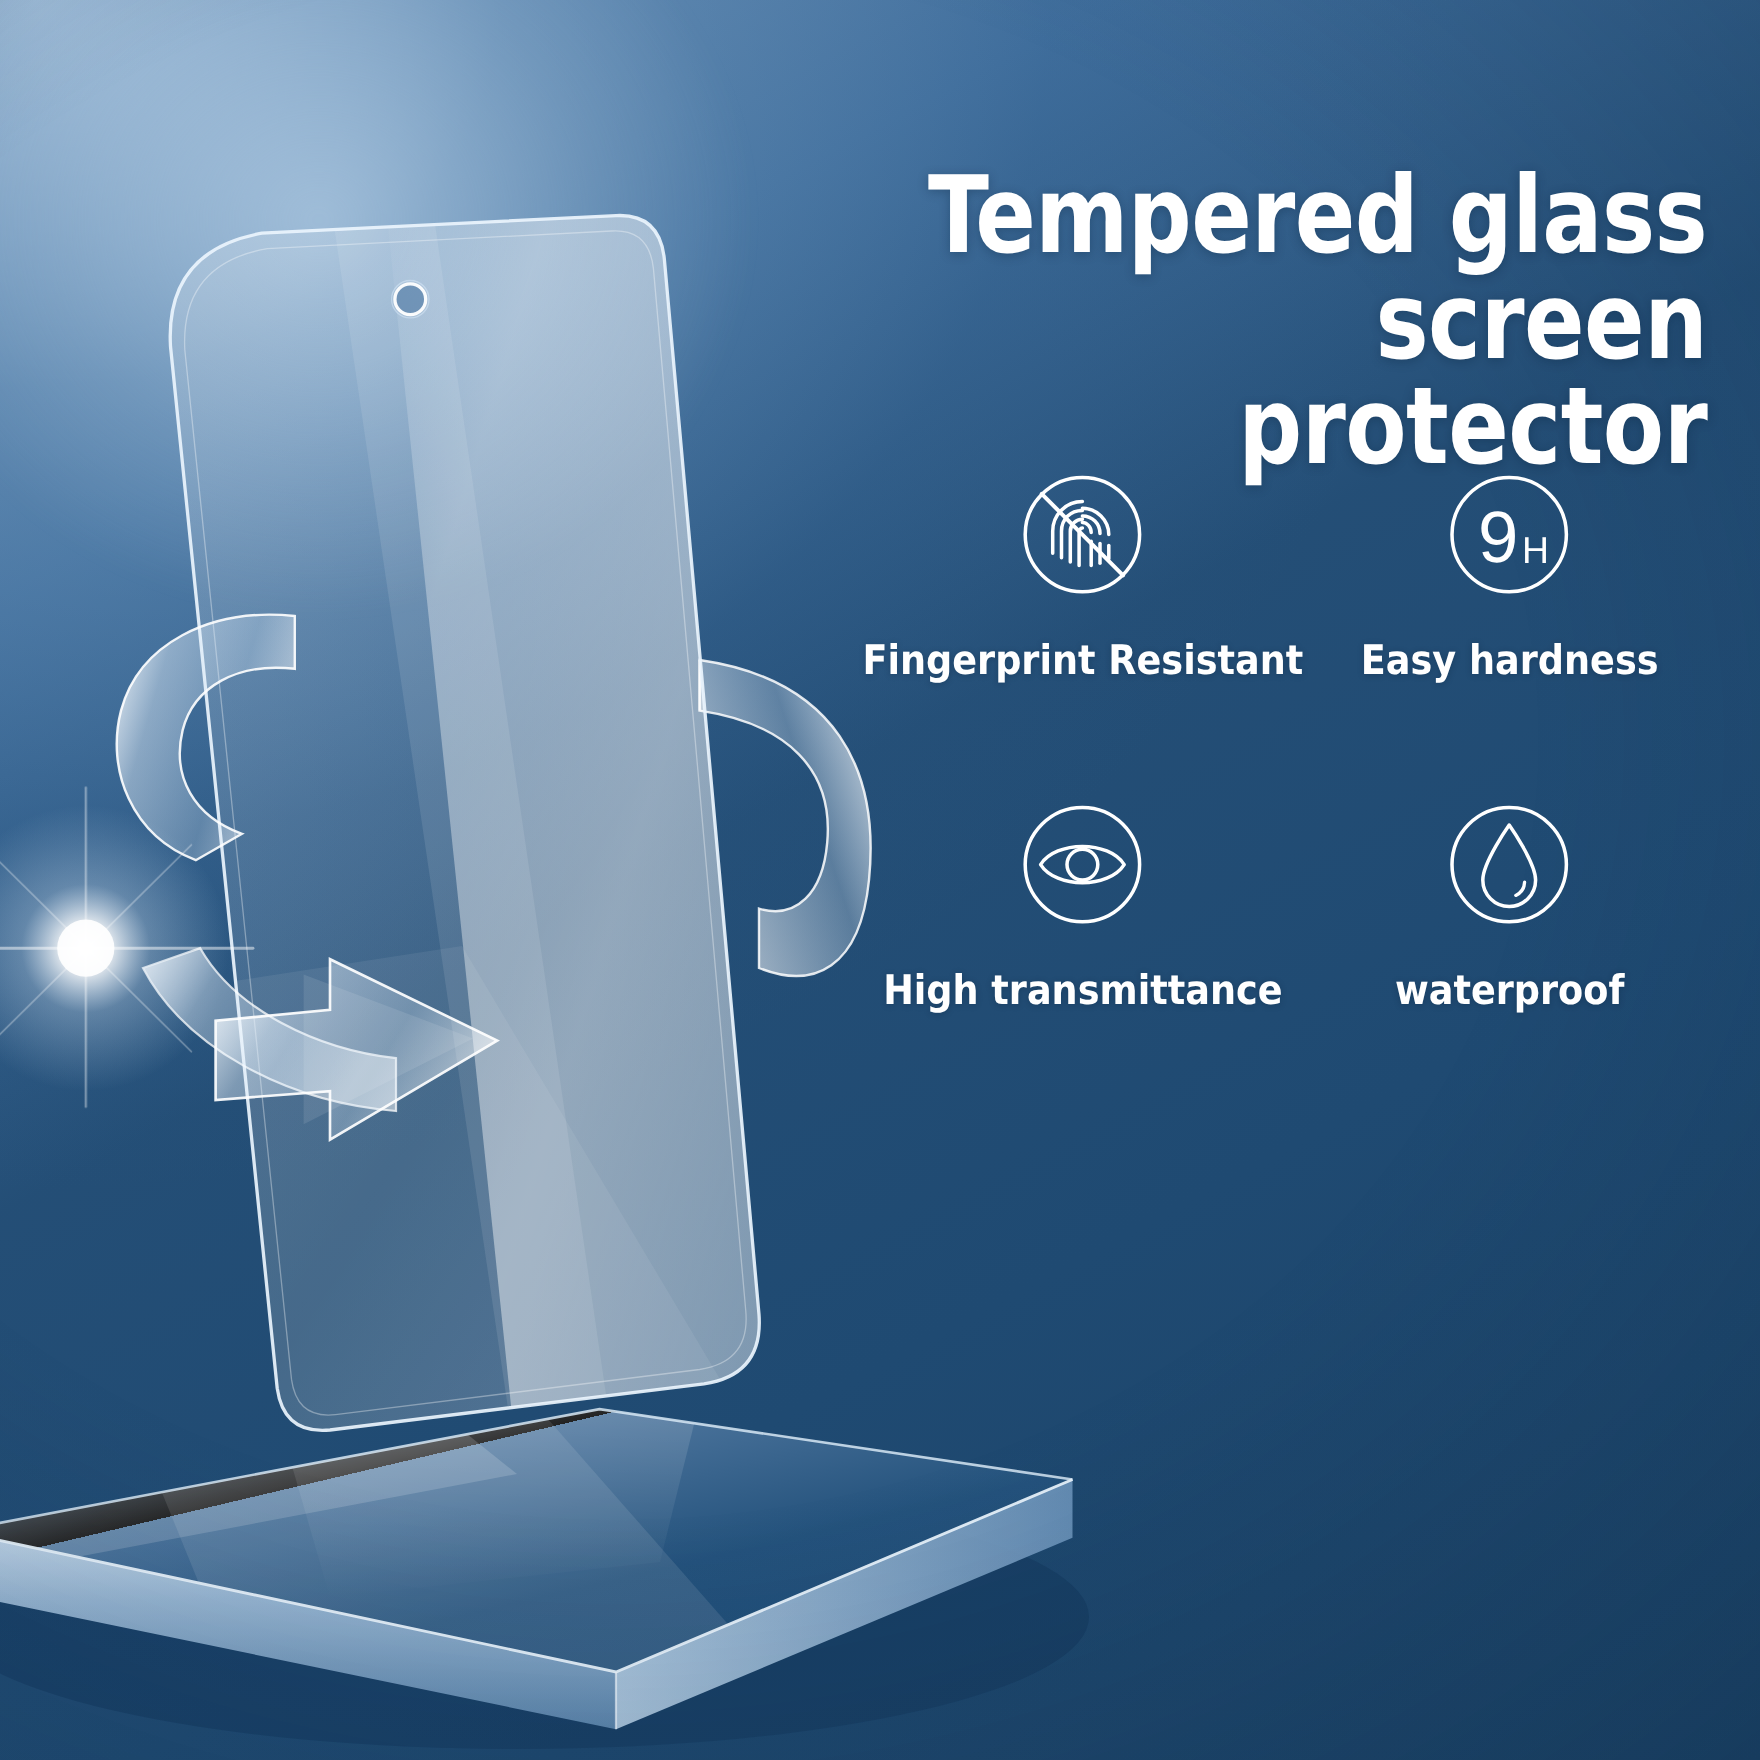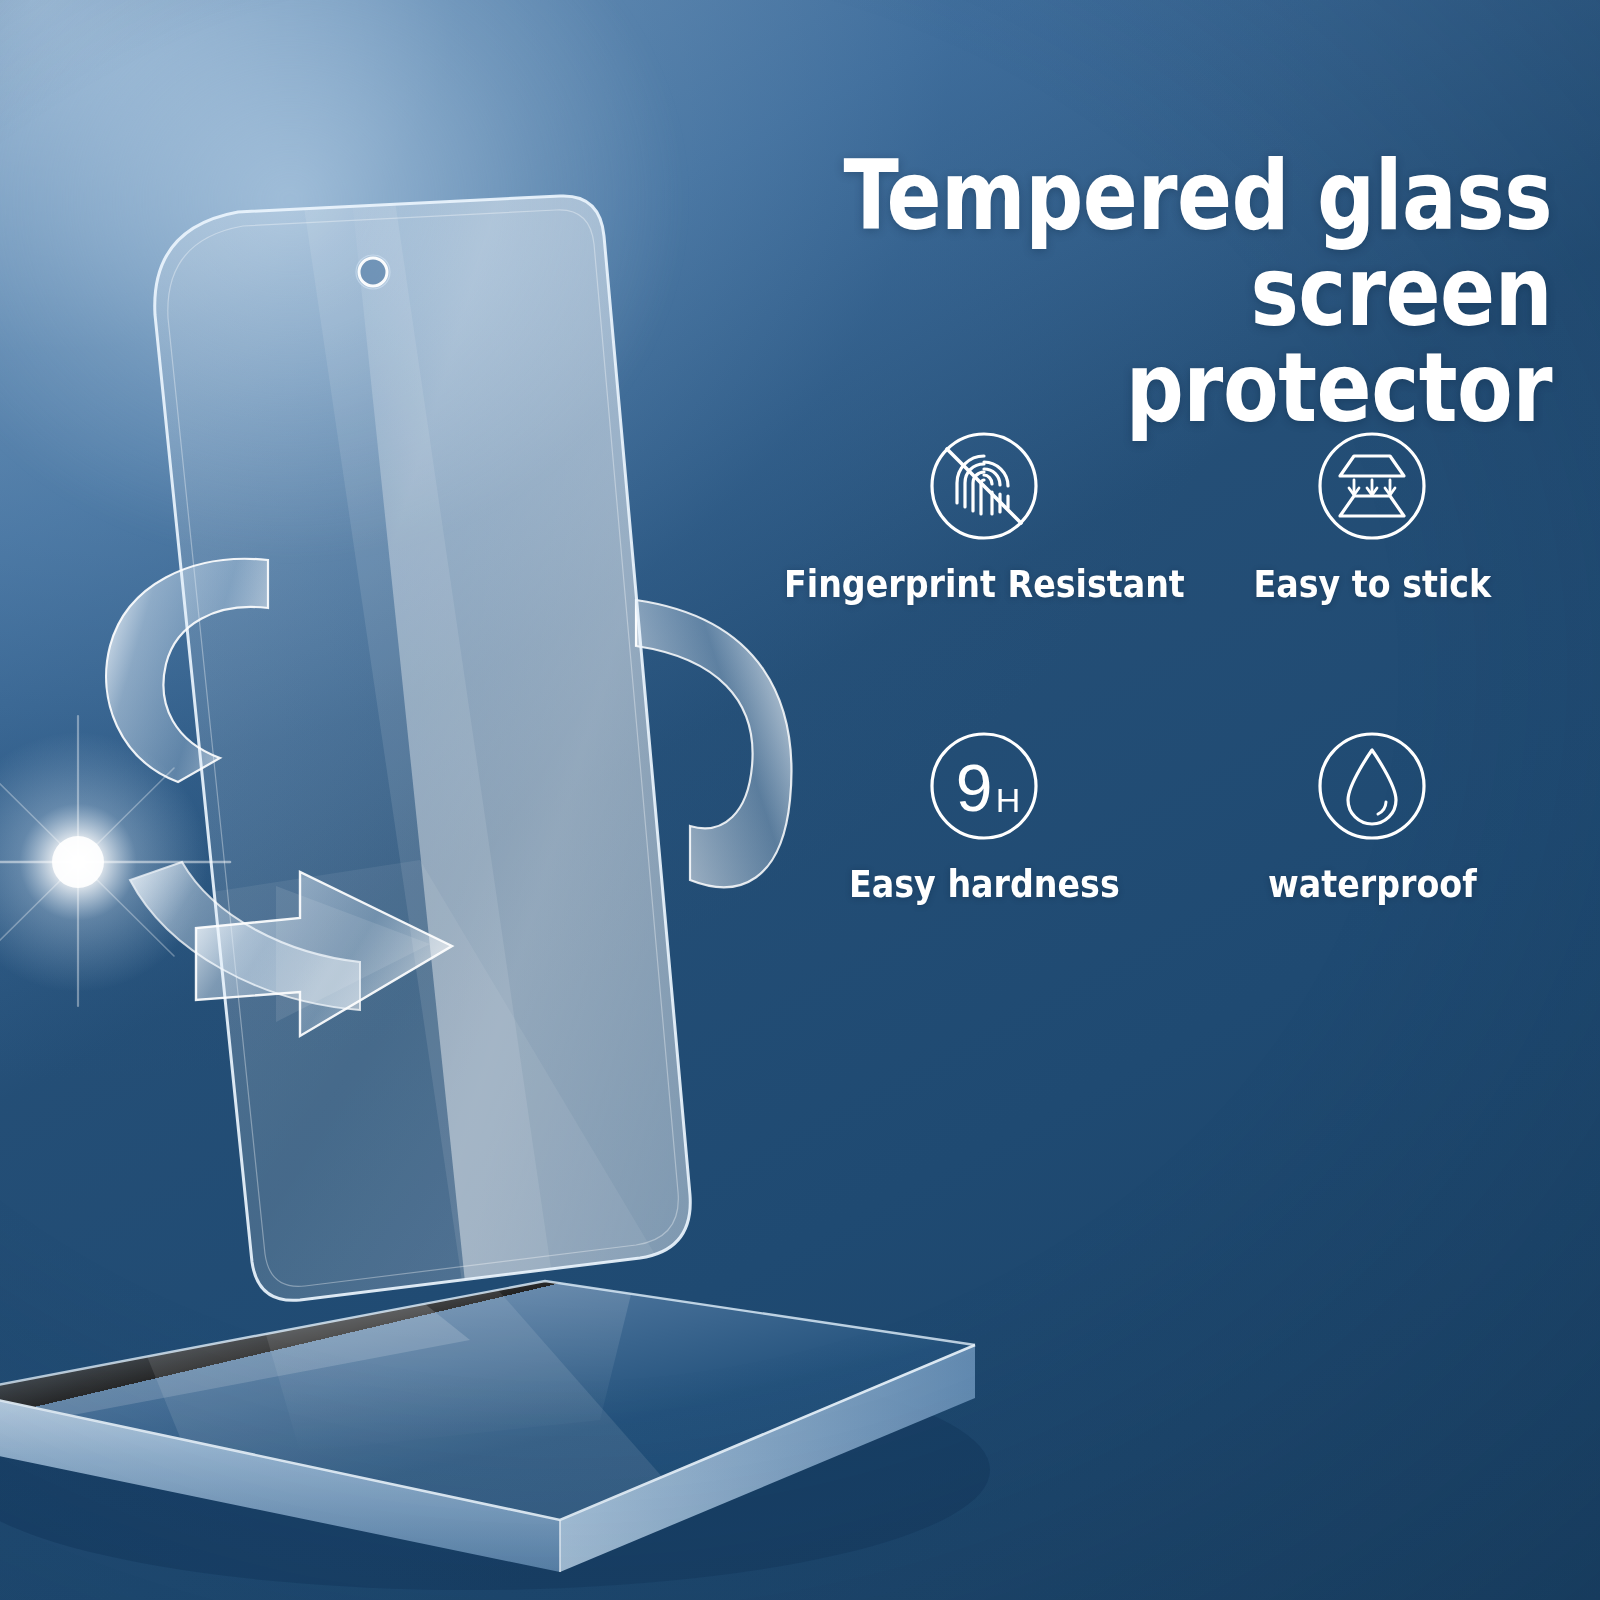--- a/index.html
+++ b/index.html
@@ -55,21 +55,21 @@
     grid-template-columns:1fr 1fr;
     grid-template-rows:1fr 1fr 1fr;
     row-gap:0px; column-gap:0px;
   }
   .feature {
     display:flex; flex-direction:column; align-items:center; justify-content:flex-start;
     padding-top:14px;
   }
   .feature .ico { width:128px; height:128px; display:block; }
   .feature .cap {
-    margin-top:16px;
+    margin-top:32px;
     color:#ffffff;
     font-family:"Liberation Sans Narrow","DejaVu Sans Condensed","Liberation Sans", sans-serif;
     font-weight:bold;
     font-size:37px;
     line-height:1.05;
     white-space:nowrap;
     text-shadow:0 1px 6px rgba(8,30,52,0.28);
   }
   
   .features .feature:nth-child(odd)  { margin-left:-6px; }
@@ -242,49 +242,41 @@
           <path d="M88 64c0-13-11-24-24-24"></path>
           <path d="M72 70v22"></path>
           <path d="M80 72v18"></path>
           <path d="M88 74v12"></path>
           <line x1="27" y1="27" x2="101" y2="101" stroke-width="3.6"></line>
         </g>
       </svg>
       <div class="cap">Fingerprint Resistant</div>
     </div>
 
-    <div class="feature">
-      <svg class="ico" viewBox="0 0 128 128">
-        <g fill="none" stroke="#ffffff" stroke-width="3.2" stroke-linejoin="round" stroke-linecap="round">
-          <circle cx="64" cy="64" r="52"></circle>
-          <path d="M46 34 L82 34 L96 54 L32 54 Z"></path>
-          <path d="M46 74 L82 74 L96 94 L32 94 Z"></path>
-          <g stroke-width="2.8">
-            <path d="M46 58 L46 72"></path>
-              <path d="M41 66 L46 73 L51 66"></path>
-            <path d="M64 58 L64 72"></path>
-              <path d="M59 66 L64 73 L69 66"></path>
-            <path d="M82 58 L82 72"></path>
-              <path d="M77 66 L82 73 L87 66"></path>
-          </g>
-        </g>
-      </svg>
-      <div class="cap">Easy to stick</div>
-    </div>
 
     <div class="feature">
       <svg class="ico" viewBox="0 0 128 128">
         <circle cx="64" cy="64" r="52" fill="none" stroke="#ffffff" stroke-width="3.2"></circle>
         <text x="54" y="89" text-anchor="middle" fill="#ffffff" font-family="'Liberation Sans', sans-serif" font-size="66" font-weight="300">9</text>
         <text x="88" y="90" text-anchor="middle" fill="#ffffff" font-family="'Liberation Sans', sans-serif" font-size="34" font-weight="300">H</text>
       </svg>
       <div class="cap">Easy hardness</div>
     </div>
 
 
+    <div class="feature">
+      <svg class="ico" viewBox="0 0 128 128">
+        <g fill="none" stroke="#ffffff" stroke-width="3.2" stroke-linejoin="round">
+          <circle cx="64" cy="64" r="52"></circle>
+          <path d="M26 64 C40 42 88 42 102 64 C88 86 40 86 26 64 Z"></path>
+          <circle cx="64" cy="64" r="14"></circle>
+        </g>
+      </svg>
+      <div class="cap">High transmittance</div>
+    </div>
 
     <div class="feature">
       <svg class="ico" viewBox="0 0 128 128">
         <g fill="none" stroke="#ffffff" stroke-width="3.2" stroke-linecap="round" stroke-linejoin="round">
           <circle cx="64" cy="64" r="52"></circle>
           <path d="M64 28 C64 28 40 62 40 78 A24 24 0 0 0 88 78 C88 62 64 28 64 28 Z"></path>
           <path d="M78 80 A14 14 0 0 1 70 92" stroke-width="3"></path>
         </g>
       </svg>
       <div class="cap">waterproof</div>

